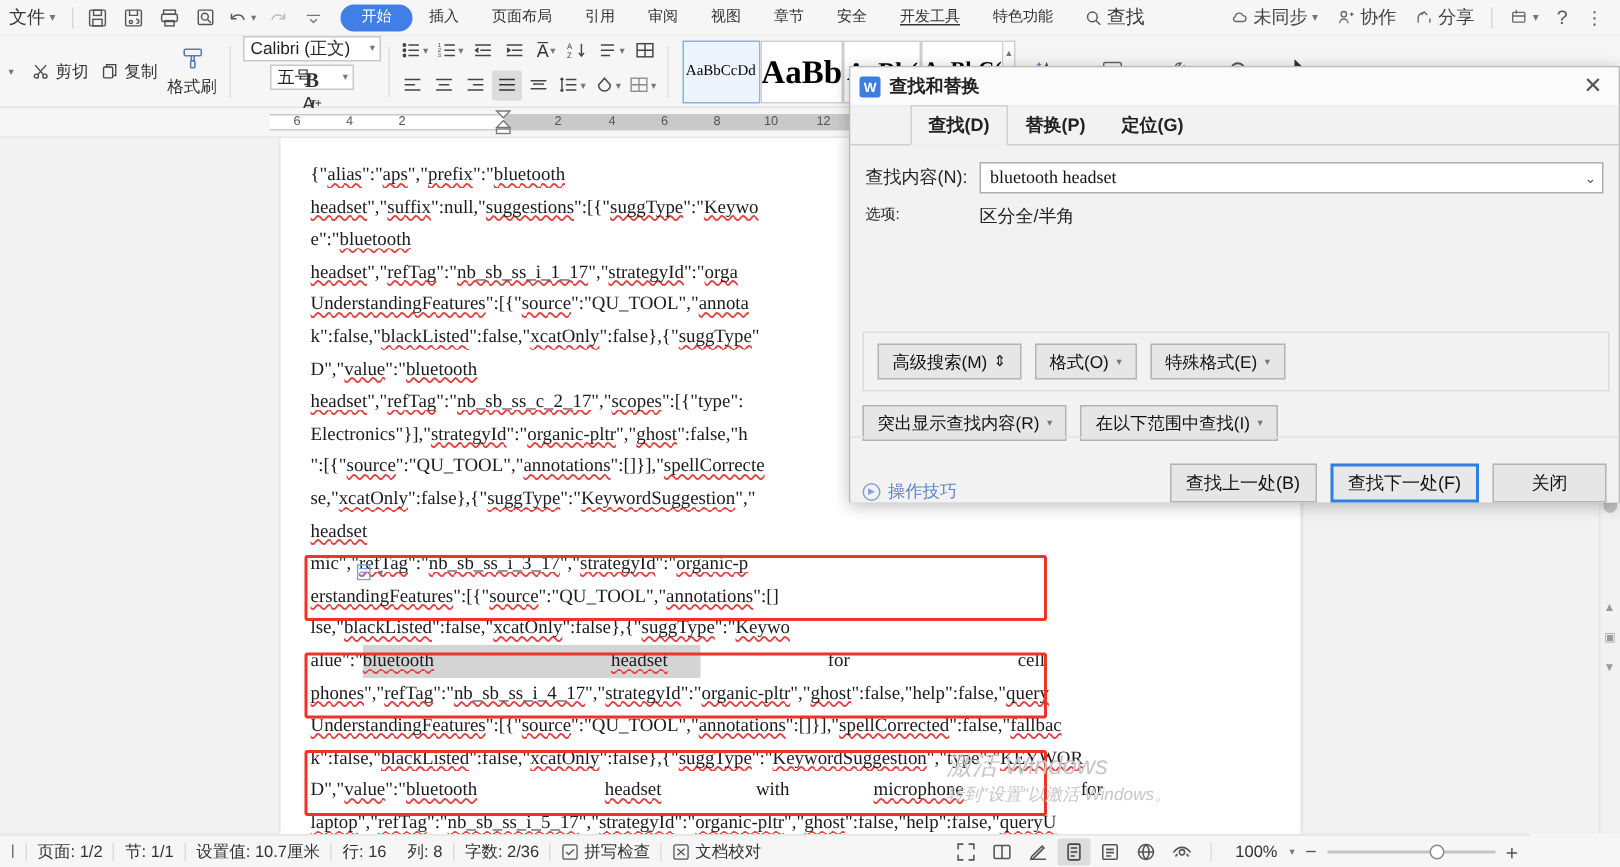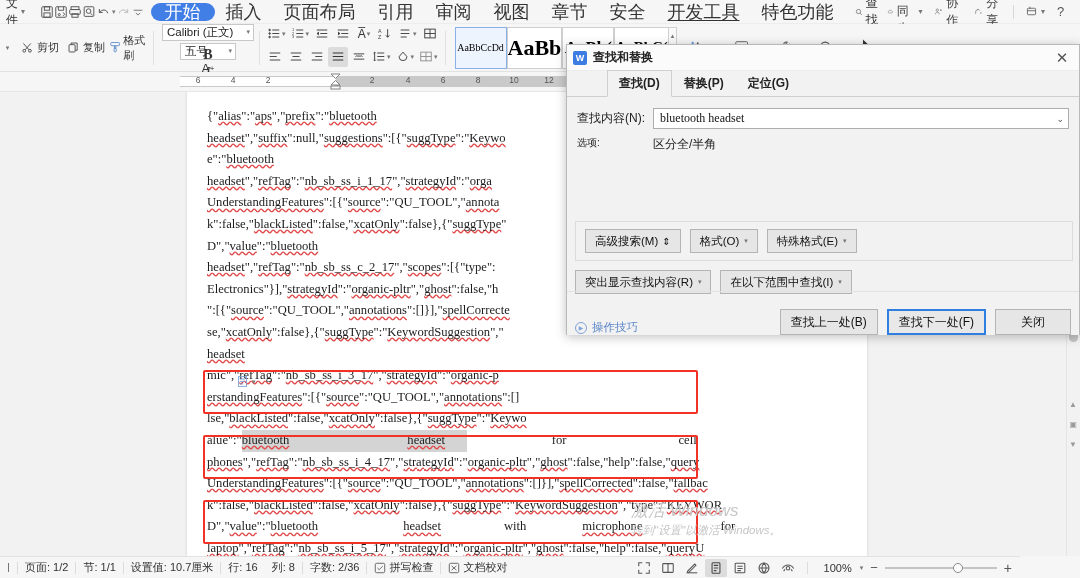--- a/index.html
+++ b/index.html
@@ -20,40 +20,40 @@
     font-size: 12px; color: #333;
     border-bottom: 1px solid #ededed;
   }
   .mb-file { display: flex; align-items: center; gap: 3px; padding: 0 7px 0 6px; height: 24px; }
   .mb-file .lbl { font-size: 12px; color: #333; }
   .caret { font-size: 8px; color: #777; }
   .mb-sep { width: 1px; height: 14px; background: #d8d8d8; margin: 0 4px; }
   .qicon { width: 24px; height: 22px; display: flex; align-items: center; justify-content: center; color: #444; }
   .qicon svg { display:block; }
   .mb-tabs { display: flex; align-items: center; margin-left: 6px; gap: 0px; }
-  .mb-tab { font-size: 18px; color: #333; padding: 2px 11px; height: 18px; line-height: 14px; white-space: nowrap; }
+  .mb-tab { font-size: 10px; color: #333; padding: 2px 11px; height: 18px; line-height: 14px; white-space: nowrap; }
   .mb-tab.active {
     background: #417ee5; color: #fff; border-radius: 9px; padding: 2px 14px;
   }
   .mb-tab.underlined { text-decoration: underline; text-underline-offset: 2px; }
   .mb-find { display: flex; align-items: center; gap: 3px; margin-left: 10px; font-size: 12.5px; color: #333; }
   .mb-right { margin-left: auto; display: flex; align-items: center; gap: 2px; padding-right: 6px; }
   .mb-ritem { display: flex; align-items: center; gap: 3px; font-size: 12px; color: #444; padding: 0 5px; }
 
   
   .ribbon {
     position: absolute; top: 24px; left: 0; width: 1080px; height: 48px;
     background: #f6f6f6; border-bottom: 1px solid #e2e2e2;
     display: flex; align-items: center;
   }
   .rgroup { display: flex; align-items: center; height: 48px; }
   .rsep { width: 1px; height: 34px; background: #e0e0e0; margin: 0 5px; }
   .clip-col { display: flex; flex-direction: row; justify-content: center; gap: 2px; padding-left: 4px; }
   .clip-item { display: flex; align-items: center; gap: 3px; font-size: 11px; color: #333; height: 19px; padding: 0 3px; }
-  .bigbtn { display: flex; flex-direction: row; align-items: center; justify-content: center; width: 40px; height: 44px; font-size: 11px; color: #333; gap: 1px;}
+  .bigbtn { display: flex; flex-direction: column; align-items: center; justify-content: center; width: 40px; height: 44px; font-size: 11px; color: #333; gap: 1px;}
 
   .fontrow { display: flex; flex-direction: column; gap: 3px; padding-left: 3px; }
   .frow { display: flex; align-items: center; gap: 2px; height: 20px; flex-direction: column; }
   .fname {
     width: 92px; height: 19px; border: 1px solid #c8c8c8; background: #fff;
     font-size: 11.5px; color: #222; display: flex; align-items: center;
     padding-left: 4px; justify-content: space-between; padding-right: 3px;
   }
   .fsize {
     width: 56px; height: 19px; border: 1px solid #c8c8c8; background: #fff;

